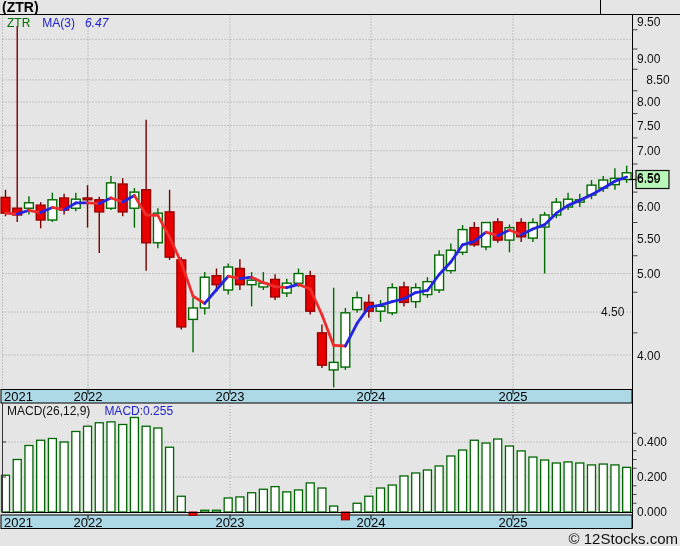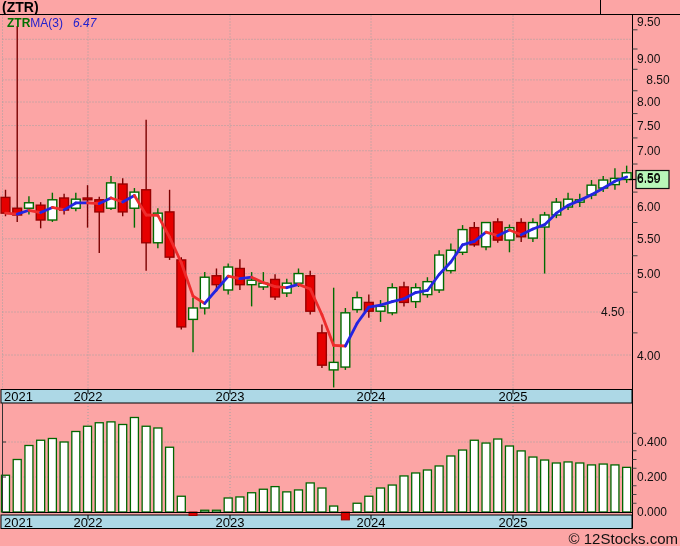--- a/index.html
+++ b/index.html
@@ -1,23 +1,23 @@
 <!DOCTYPE html>
 <html><head>
 <meta charset="utf-8">
 <style>
   html,body{margin:0;padding:0;background:#fff;}
-  .stage{position:relative;width:680px;height:546px;background:#fca5a5;overflow:hidden;
+  .stage{position:relative;width:680px;height:546px;background:#e5e5e5;overflow:hidden;
          font-family:"Liberation Sans","DejaVu Sans",sans-serif;-webkit-font-smoothing:none;}
   .stage *{box-sizing:border-box;}
   #chart-svg{position:absolute;left:0;top:0;z-index:1;}
   .lbl{position:absolute;z-index:2;white-space:nowrap;}
   .title{left:2px;top:-1px;font-size:14px;font-weight:bold;color:#000;}
   .legend{left:7px;top:16px;font-size:12px;}
-  .legend .sym{color:#007000;font-weight:bold;margin-right:0;}
+  .legend .sym{color:#007000;font-weight:normal;margin-right:12px;}
   .legend .ma{color:#2222CC;margin-right:10px;}
   .legend .maval{color:#2222CC;font-style:italic;}
   .macd-legend{left:7px;top:404px;font-size:12px;}
   .macd-legend .n{color:#111;margin-right:14px;}
   .macd-legend .v{color:#2222CC;}
   .axis-lbl{position:absolute;z-index:2;font-size:12px;color:#111;height:14px;line-height:14px;text-align:left;}
   .year-lbl{position:absolute;z-index:3;font-size:13px;color:#000;height:13px;line-height:13px;}
   .last-price{left:637px;top:172px;width:31px;height:15px;font-size:12px;color:#000;text-align:left;line-height:15px;z-index:3;border-radius:7px;}
   .watermark{right:2px;top:530px;font-size:15px;color:#111;z-index:2;}
 </style>
@@ -319,20 +319,23 @@
         <rect x="636" y="170.5" width="33" height="18" fill="#B9F6B9" stroke="#111" stroke-width="1.2"></rect>
       </g>
     </svg>
 
   <div class="lbl title">(ZTR)</div>
 
   <div class="lbl legend">
     <span class="sym">ZTR</span><span class="ma">MA(3)</span><span class="maval">6.47</span>
   </div>
 
+  <div class="lbl macd-legend">
+    <span class="n">MACD(26,12,9)</span><span class="v">MACD:0.255</span>
+  </div>
 
   <div class="lbl last-price">6.59</div>
 
   <div id="gen-labels">
       <div class="axis-lbl" style="left: 637px; top: 15px; width: 42px;">9.50</div>
       <div class="axis-lbl" style="left: 637px; top: 52.013px; width: 42px;">9.00</div>
       <div class="axis-lbl" style="left: 637px; top: 72.8759px; width: 42px; text-align: center;">8.50</div>
       <div class="axis-lbl" style="left: 637px; top: 95.0038px; width: 42px;">8.00</div>
       <div class="axis-lbl" style="left: 637px; top: 118.56px; width: 42px;">7.50</div>
       <div class="axis-lbl" style="left: 637px; top: 143.743px; width: 42px;">7.00</div>

